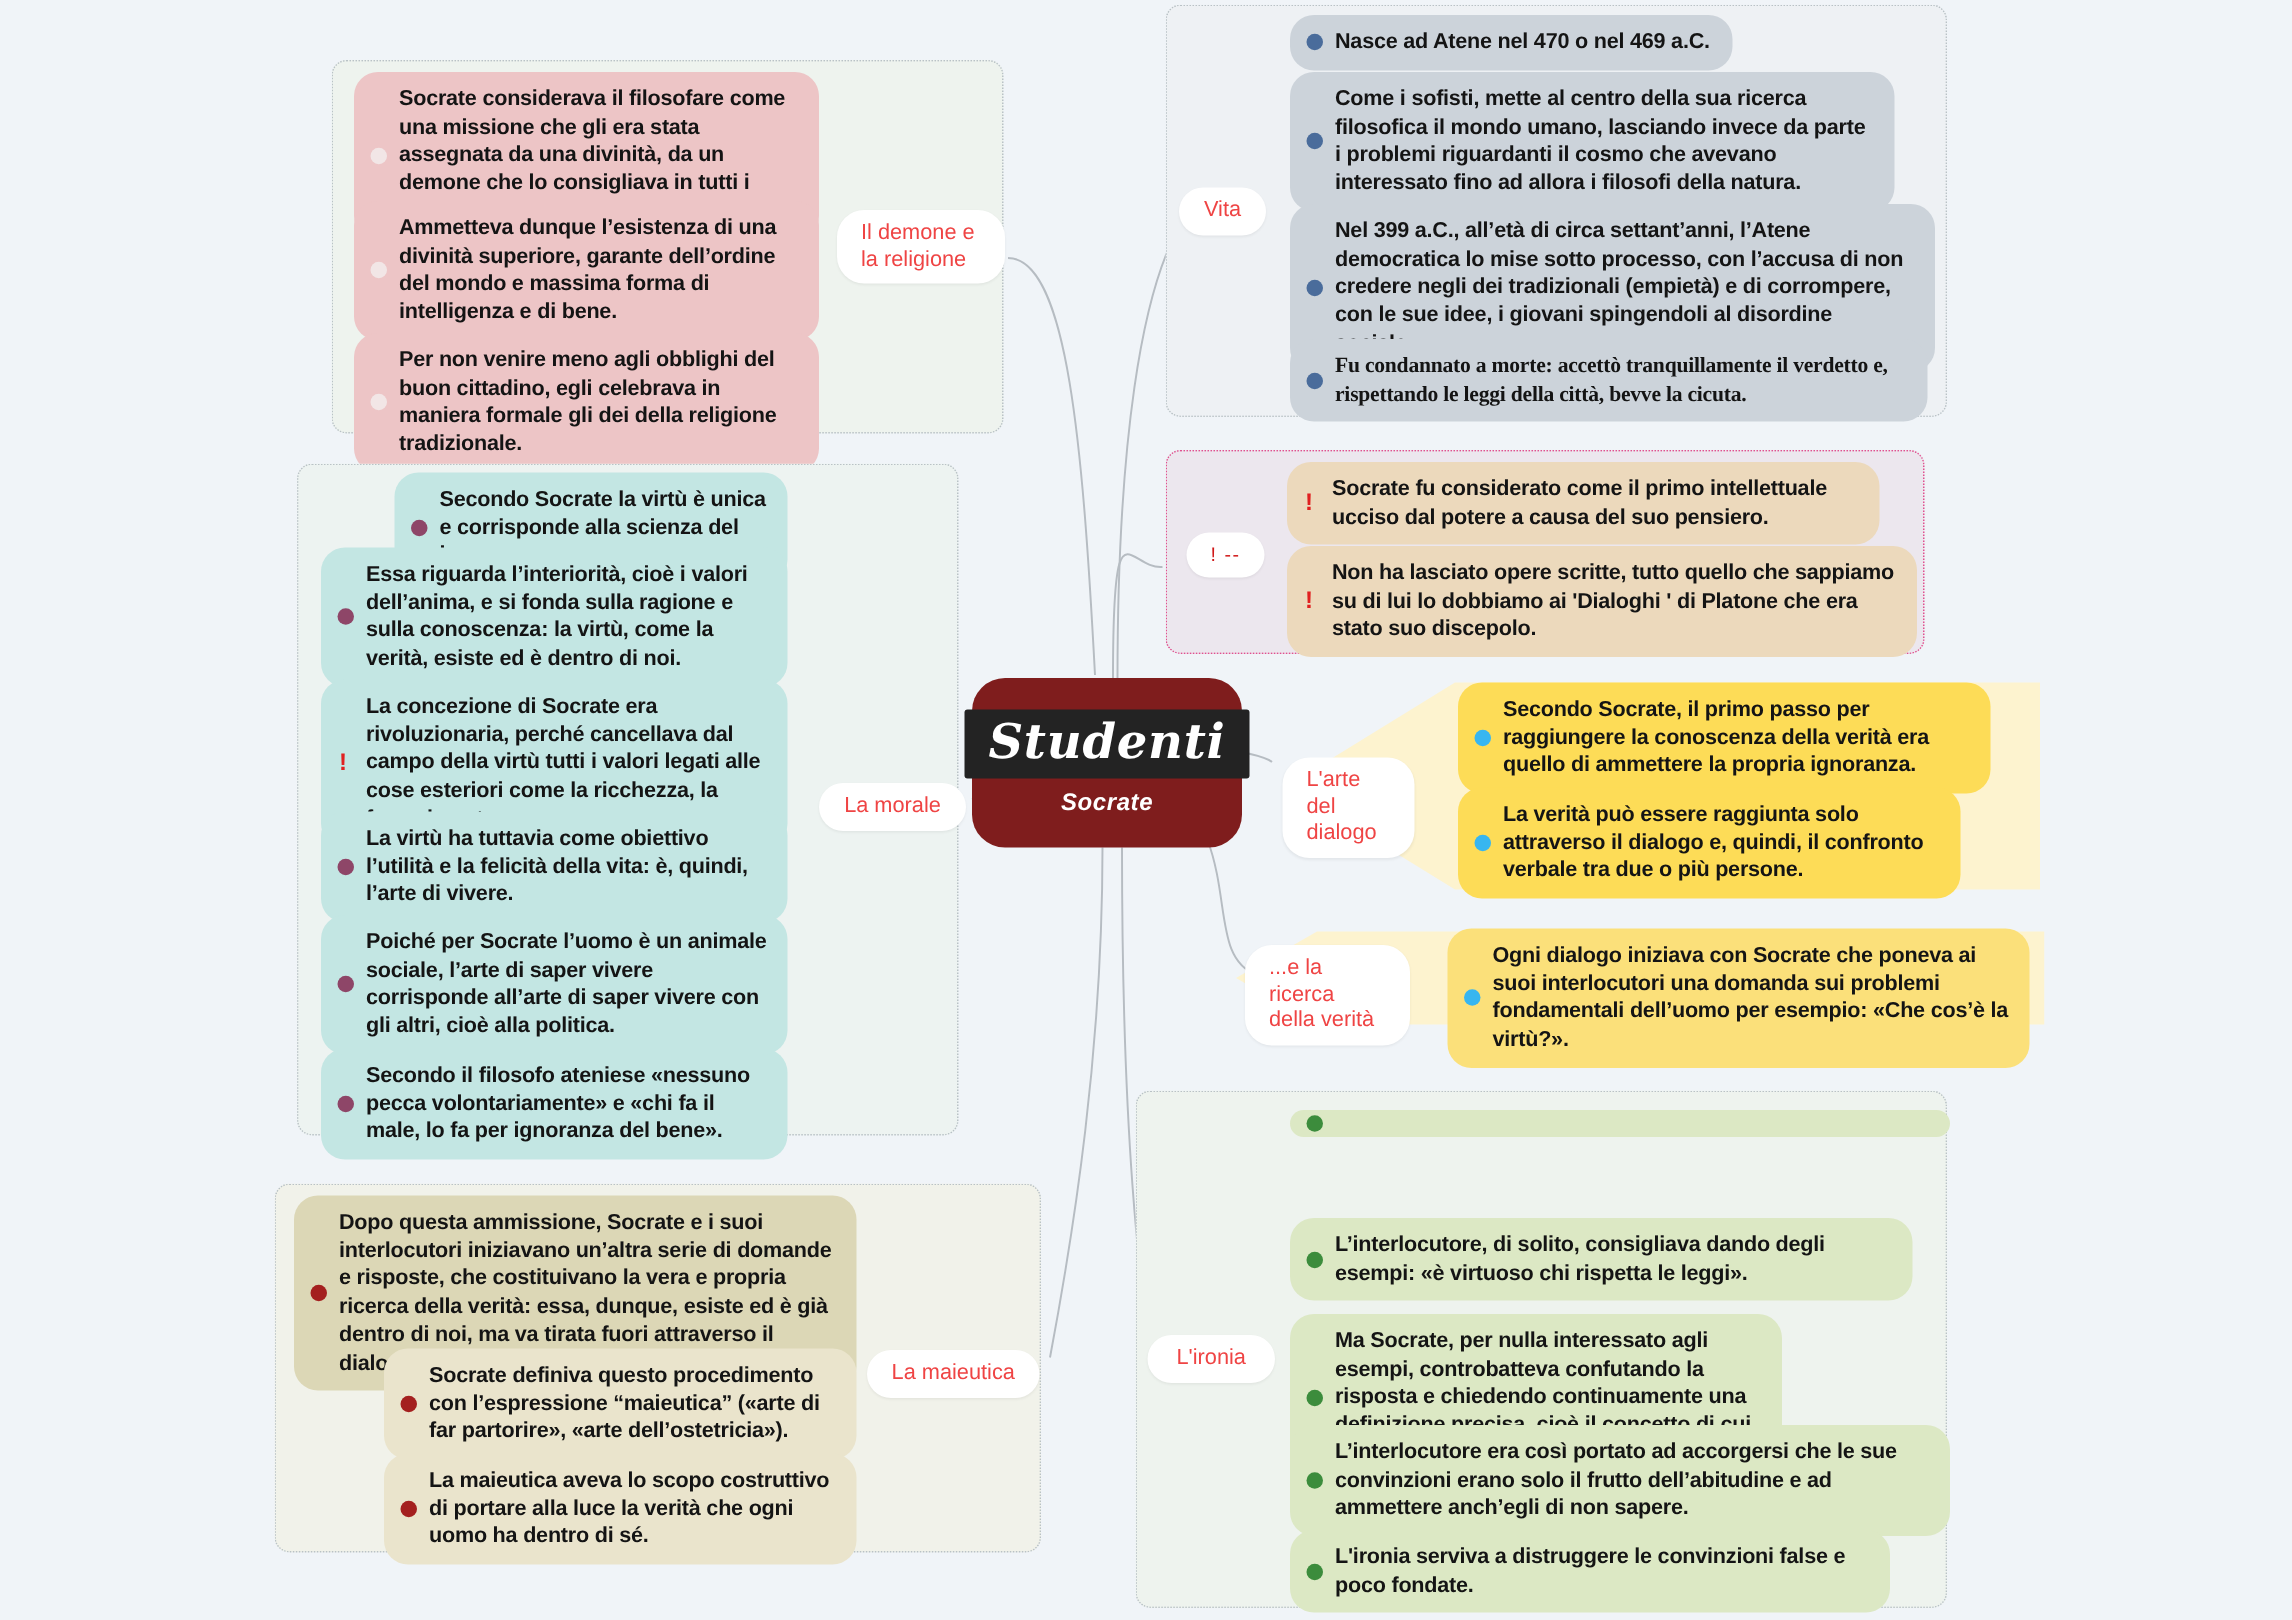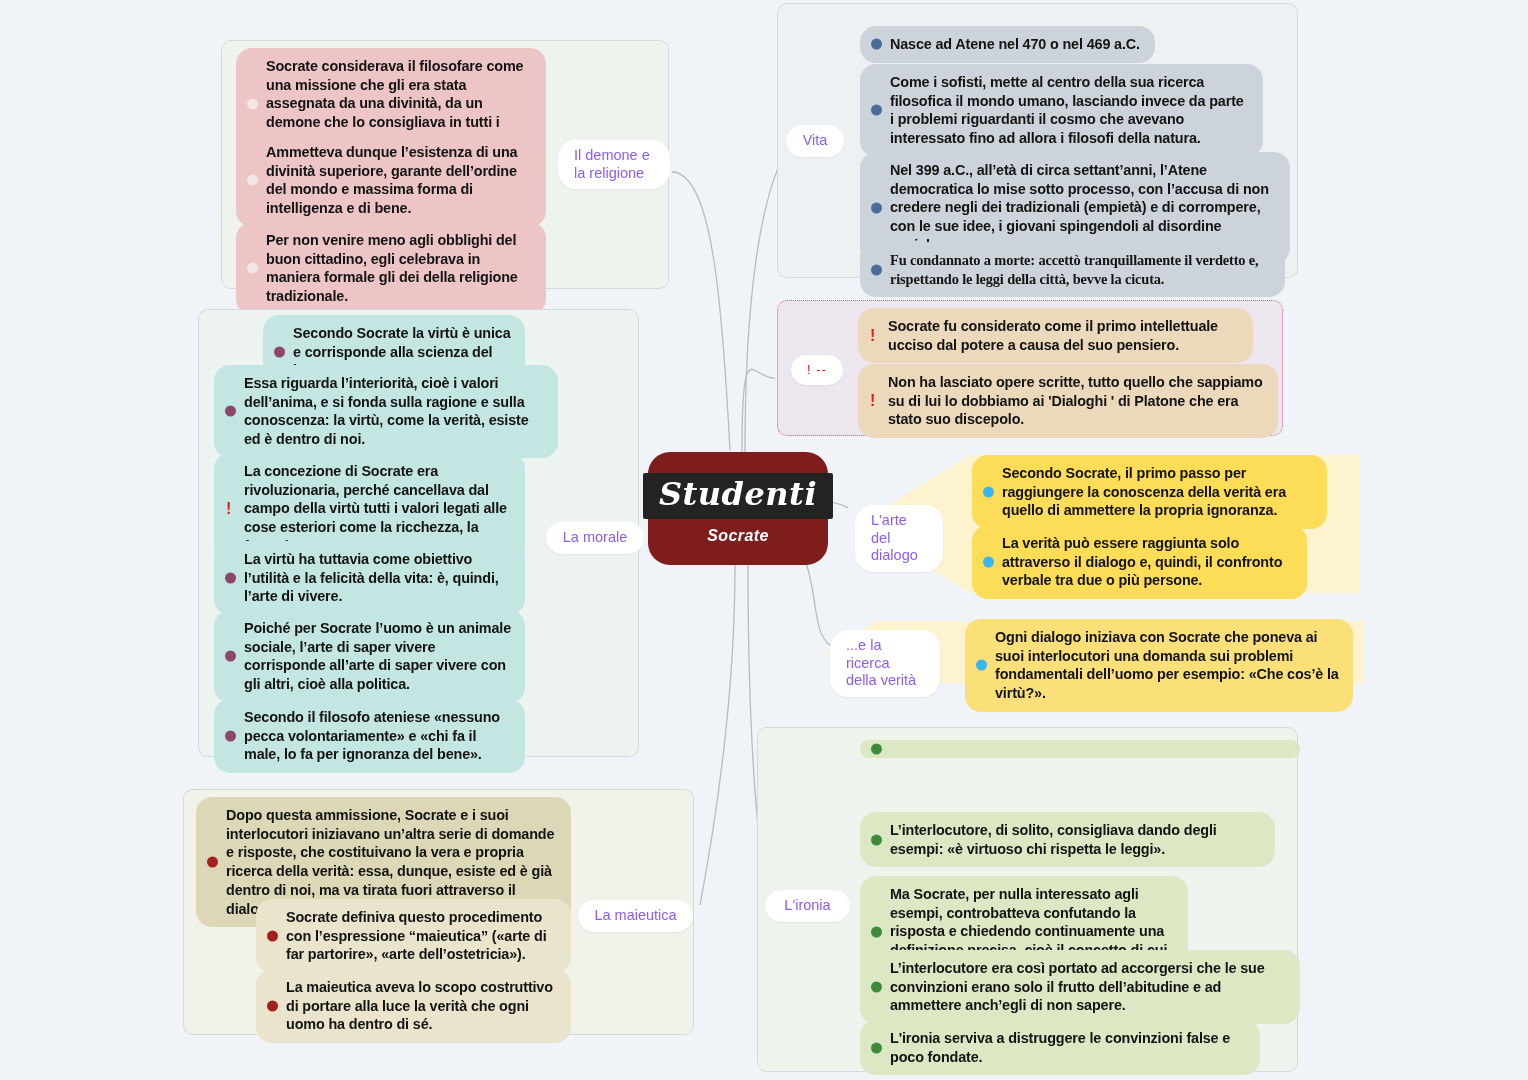--- a/index.html
+++ b/index.html
@@ -49,21 +49,21 @@
     left: 12px;
     top: 50%;
     transform: translateY(-50%);
     font-size: 16px;
     font-weight: bold;
     color: #e02020;
     line-height: 1;
   }
 
   
-  .pal-blue   { background: #ccd3da; margin-top: 16px; }
+  .pal-blue   { background: #ccd3da; }
   .pal-blue   .dot { background: #4a6c9b; }
   .pal-pink   { background: #edc5c6; }
   .pal-pink   .dot { background: #f2e6e6; }
   .pal-mint   { background: #c3e6e3; }
   .pal-mint   .dot { background: #8e4668; }
   .pal-khaki  { background: #dcd7b6; }
   .pal-khaki  .dot { background: #a4201f; }
   .pal-khaki2 { background: #eae4cc; }
   .pal-khaki2 .dot { background: #a4201f; }
   .pal-yellow { background: #fddc57; }
@@ -76,21 +76,21 @@
   .pal-tan    .bang { color: #e02020; }
 
   
   .pill {
     position: absolute;
     background: #ffffff;
     border-radius: 18px;
     padding: 7px 16px;
     font-size: 14.5px;
     line-height: 1.22;
-    color: #8b5cf6;
+    color: #ef4444;
     text-align: left;
     box-shadow: 0 1px 2px rgba(0,0,0,0.06);
     white-space: pre-line;
   }
   .pill.ctr { text-align: center; }
 
   
   .wedge { position: absolute; }
 
   
@@ -192,21 +192,21 @@
     <span>Non ha lasciato opere scritte,  tutto quello che sappiamo su di lui lo dobbiamo ai 'Dialoghi ' di Platone che era stato suo discepolo.</span>
   </div>
   <div class="pill ctr" style="left:791px; top:355px; width:52px; font-size:13px; color:#d01818; letter-spacing:1px;">!  --</div>
 
   <div class="branch tint-mint" style="left:198px; top:309px; width:441px; height:448px;"></div>
 
   <div class="leaf pal-mint" style="left:263px; top:315px; width:262px;">
     <span class="dot"></span>
     <span>Secondo Socrate la virtù è unica e corrisponde alla scienza del bene.</span>
   </div>
-  <div class="leaf pal-mint" style="left:214px; top:365px; width:344px;">
+  <div class="leaf pal-mint" style="left:214px; top:365px; width:311px;">
     <span class="dot"></span>
     <span>Essa riguarda l’interiorità, cioè i valori dell’anima, e si fonda sulla ragione e sulla conoscenza: la virtù, come la verità, esiste ed è dentro di noi.</span>
   </div>
   <div class="leaf pal-mint" style="left:214px; top:453px; width:311px;">
     <span class="bang">!</span>
     <span>La concezione di Socrate era rivoluzionaria, perché cancellava dal campo della virtù tutti i valori legati alle cose esteriori come la ricchezza, la fama, la potenza.</span>
   </div>
   <div class="leaf pal-mint" style="left:214px; top:541px; width:311px;">
     <span class="dot"></span>
     <span>La virtù ha tuttavia come obiettivo l’utilità e la felicità della vita: è, quindi, l’arte di vivere.</span>

